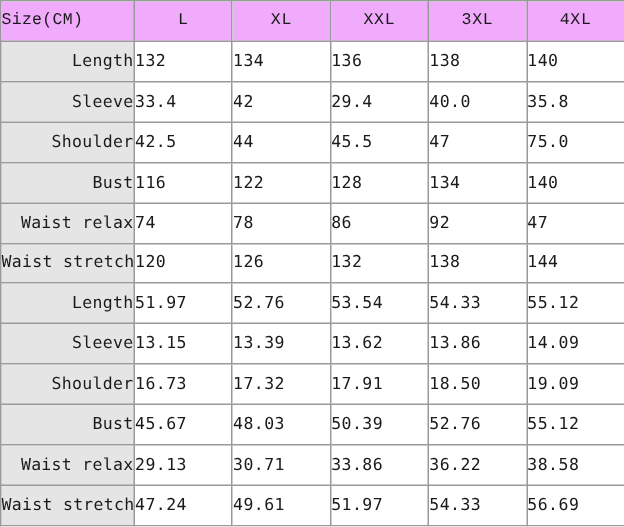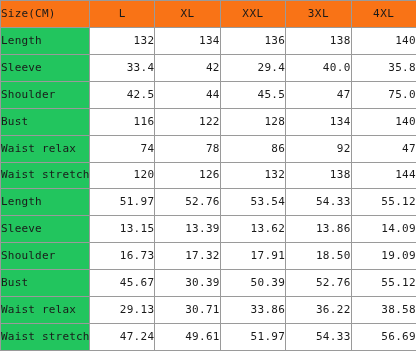--- a/index.html
+++ b/index.html
@@ -35,44 +35,45 @@
     line-height: 1.1;
     color: #1a1a1a;
     border: 1px solid #9a9a9a;
     box-sizing: border-box;
     white-space: nowrap;
     overflow: hidden;
   }
 
   
   td.hdr {
-    background: #f97316;
+    background: #f0abfc;
     border: 1px solid #C99A12;
+    font-family: Liberation Mono, monospace;
   }
   td.row-label {
-    background: #22c55e;
+    background: #e5e5e5;
     border: 1px solid #C99A12;
-    text-align: left;
+    text-align: right;
     padding-left: 5px;
     letter-spacing: 0.2px;
   }
   td.hdr-title {
     text-align: left;
     padding-left: 5px;
     letter-spacing: 0.2px;
   }
   td.hdr-size {
     text-align: center;
     letter-spacing: 0.5px;
   }
 
   
   td.val {
     background: #ffffff;
-    text-align: right;
+    text-align: left;
     border: 1px solid #9a9a9a;
     letter-spacing: 0.3px;
   }
 </style>
 </head>
 <body>
 
 <table id="size-chart">
   <colgroup>
     <col class="label-col">
@@ -171,21 +172,21 @@
       <td class="val">16.73</td>
       <td class="val">17.32</td>
       <td class="val">17.91</td>
       <td class="val">18.50</td>
       <td class="val">19.09</td>
     </tr>
 
     <tr>
       <td class="row-label">Bust</td>
       <td class="val">45.67</td>
-      <td class="val">30.39</td>
+      <td class="val">48.03</td>
       <td class="val">50.39</td>
       <td class="val">52.76</td>
       <td class="val">55.12</td>
     </tr>
 
     <tr>
       <td class="row-label">Waist relax</td>
       <td class="val">29.13</td>
       <td class="val">30.71</td>
       <td class="val">33.86</td>

